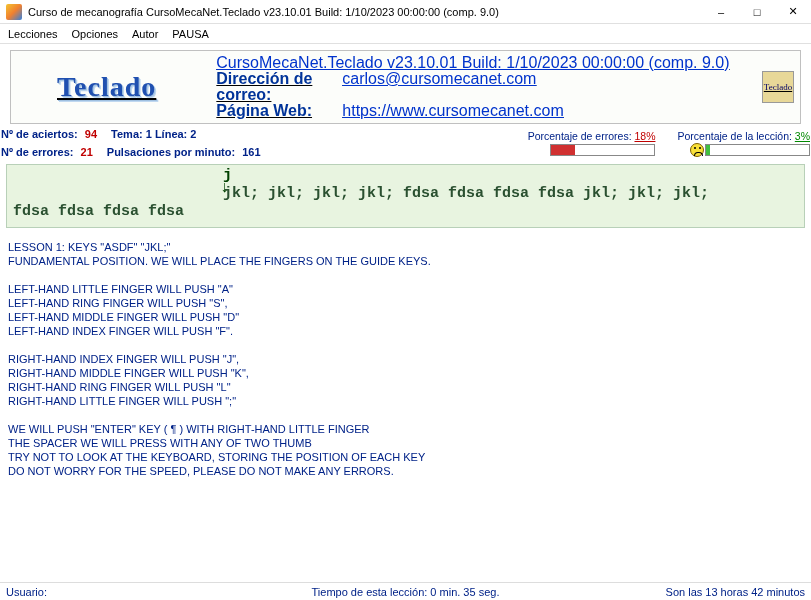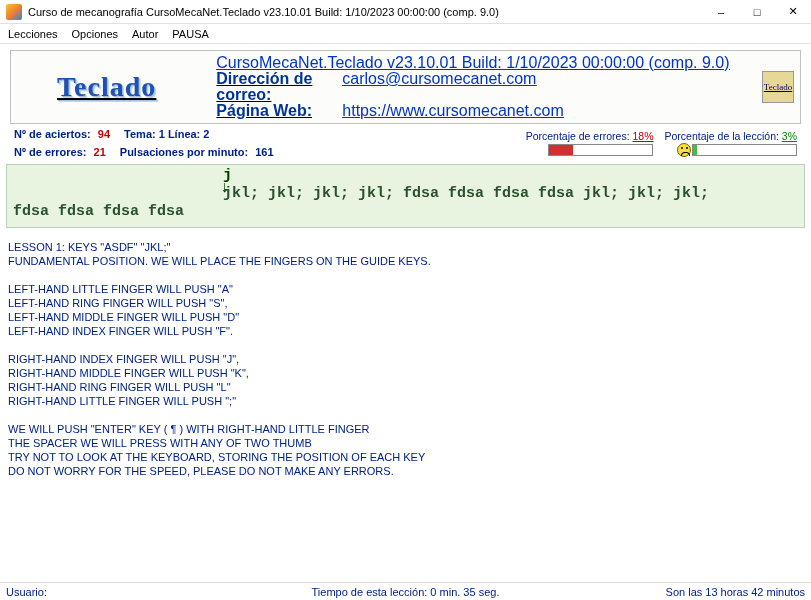--- a/index.html
+++ b/index.html
@@ -12,25 +12,25 @@
   .menubar { height: 20px; display: flex; align-items: center; gap: 14px; padding: 0 8px; background: #fff; border-bottom: 1px solid #e0e0e0; color: #000; }
   .menubar span { cursor: default; }
   .header-info { margin: 6px 10px 4px; border: 1px solid #c0c0c0; background: #fcfdfa; padding: 4px 6px; display: flex; align-items: center; text-decoration: underline; }
   .logo { font-family: "Comic Sans MS", cursive; font-size: 28px; font-weight: bold; color: #2050b0; text-shadow: 1px 1px 0 #a0c0e0, 2px 2px 0 #c0d8f0; letter-spacing: 1px; padding: 0 40px 0 40px; }
   .header-details { flex: 1; font-size: 16px; color: #003399; margin-left: 20px; }
   .header-details .row { display: flex; gap: 6px; line-height: 16px; }
   .header-details .lbl { font-weight: bold; color: #003399; width: 120px; }
   .header-details a { color: #0033cc; text-decoration: underline; }
   .app-icon { width: 32px; height: 32px; border: 1px solid #999; background: #e8d898; display:flex; align-items:center; justify-content:center; }
   .app-icon-inner { font-family:"Comic Sans MS"; font-size:9px; color:#006; text-align:center; }
-  .stats-row { display: flex; align-items: center; padding: 0 14px; font-size: 11px; }
+  .stats-row { display: flex; align-items: center; padding: 0 1px; font-size: 11px; }
   .stats-left { display: flex; flex-direction: column; gap: 6px; color: #002288; font-weight: bold; }
   .stats-left .srow { display: flex; gap: 14px; }
   .stats-left .val { color: #c00000; margin-left: 4px; }
-  .stats-right { margin-left: auto; display: flex; gap: 11px; font-size: 10.5px; color: #002288; align-items: flex-start; }
+  .stats-right { margin-left: auto; display: flex; gap: 22px; font-size: 10.5px; color: #002288; align-items: flex-start; }
   .bar-block { display: flex; flex-direction: column; align-items:flex-end; }
   .bar-label { margin-bottom: 2px; }
   .bar-label .pct { color: #c00000; text-decoration: underline; }
   .bar { width: 105px; height: 12px; border: 1px solid #888; background: #fff; position: relative; }
   .bar .fill-red { position:absolute; left:0; top:0; bottom:0; background:#d03030; }
   .bar .fill-green { position:absolute; left:0; top:0; bottom:0; background:#40c040; }
   .smiley { position:absolute; left:-16px; top:-2px; width:14px; height:14px; border:1px solid #806000; border-radius:50%; background:#f8e038; }
   .smiley::before { content:""; position:absolute; left:3px; top:3px; width:2px; height:2px; background:#000; border-radius:50%; box-shadow:5px 0 0 #000; }
   .smiley::after { content:""; position:absolute; left:3px; top:8px; width:7px; height:3px; border:1px solid #000; border-bottom:none; border-radius:4px 4px 0 0; }
   .typing-area { margin: 6px 6px 4px; border: 1px solid #b8d0b8; background: #e8f4e0; padding: 2px 6px 6px; font-family: "Courier New", monospace; font-size: 15px; font-weight: bold; color: #2a5030; line-height: 1.2; position: relative; min-height: 60px; }

